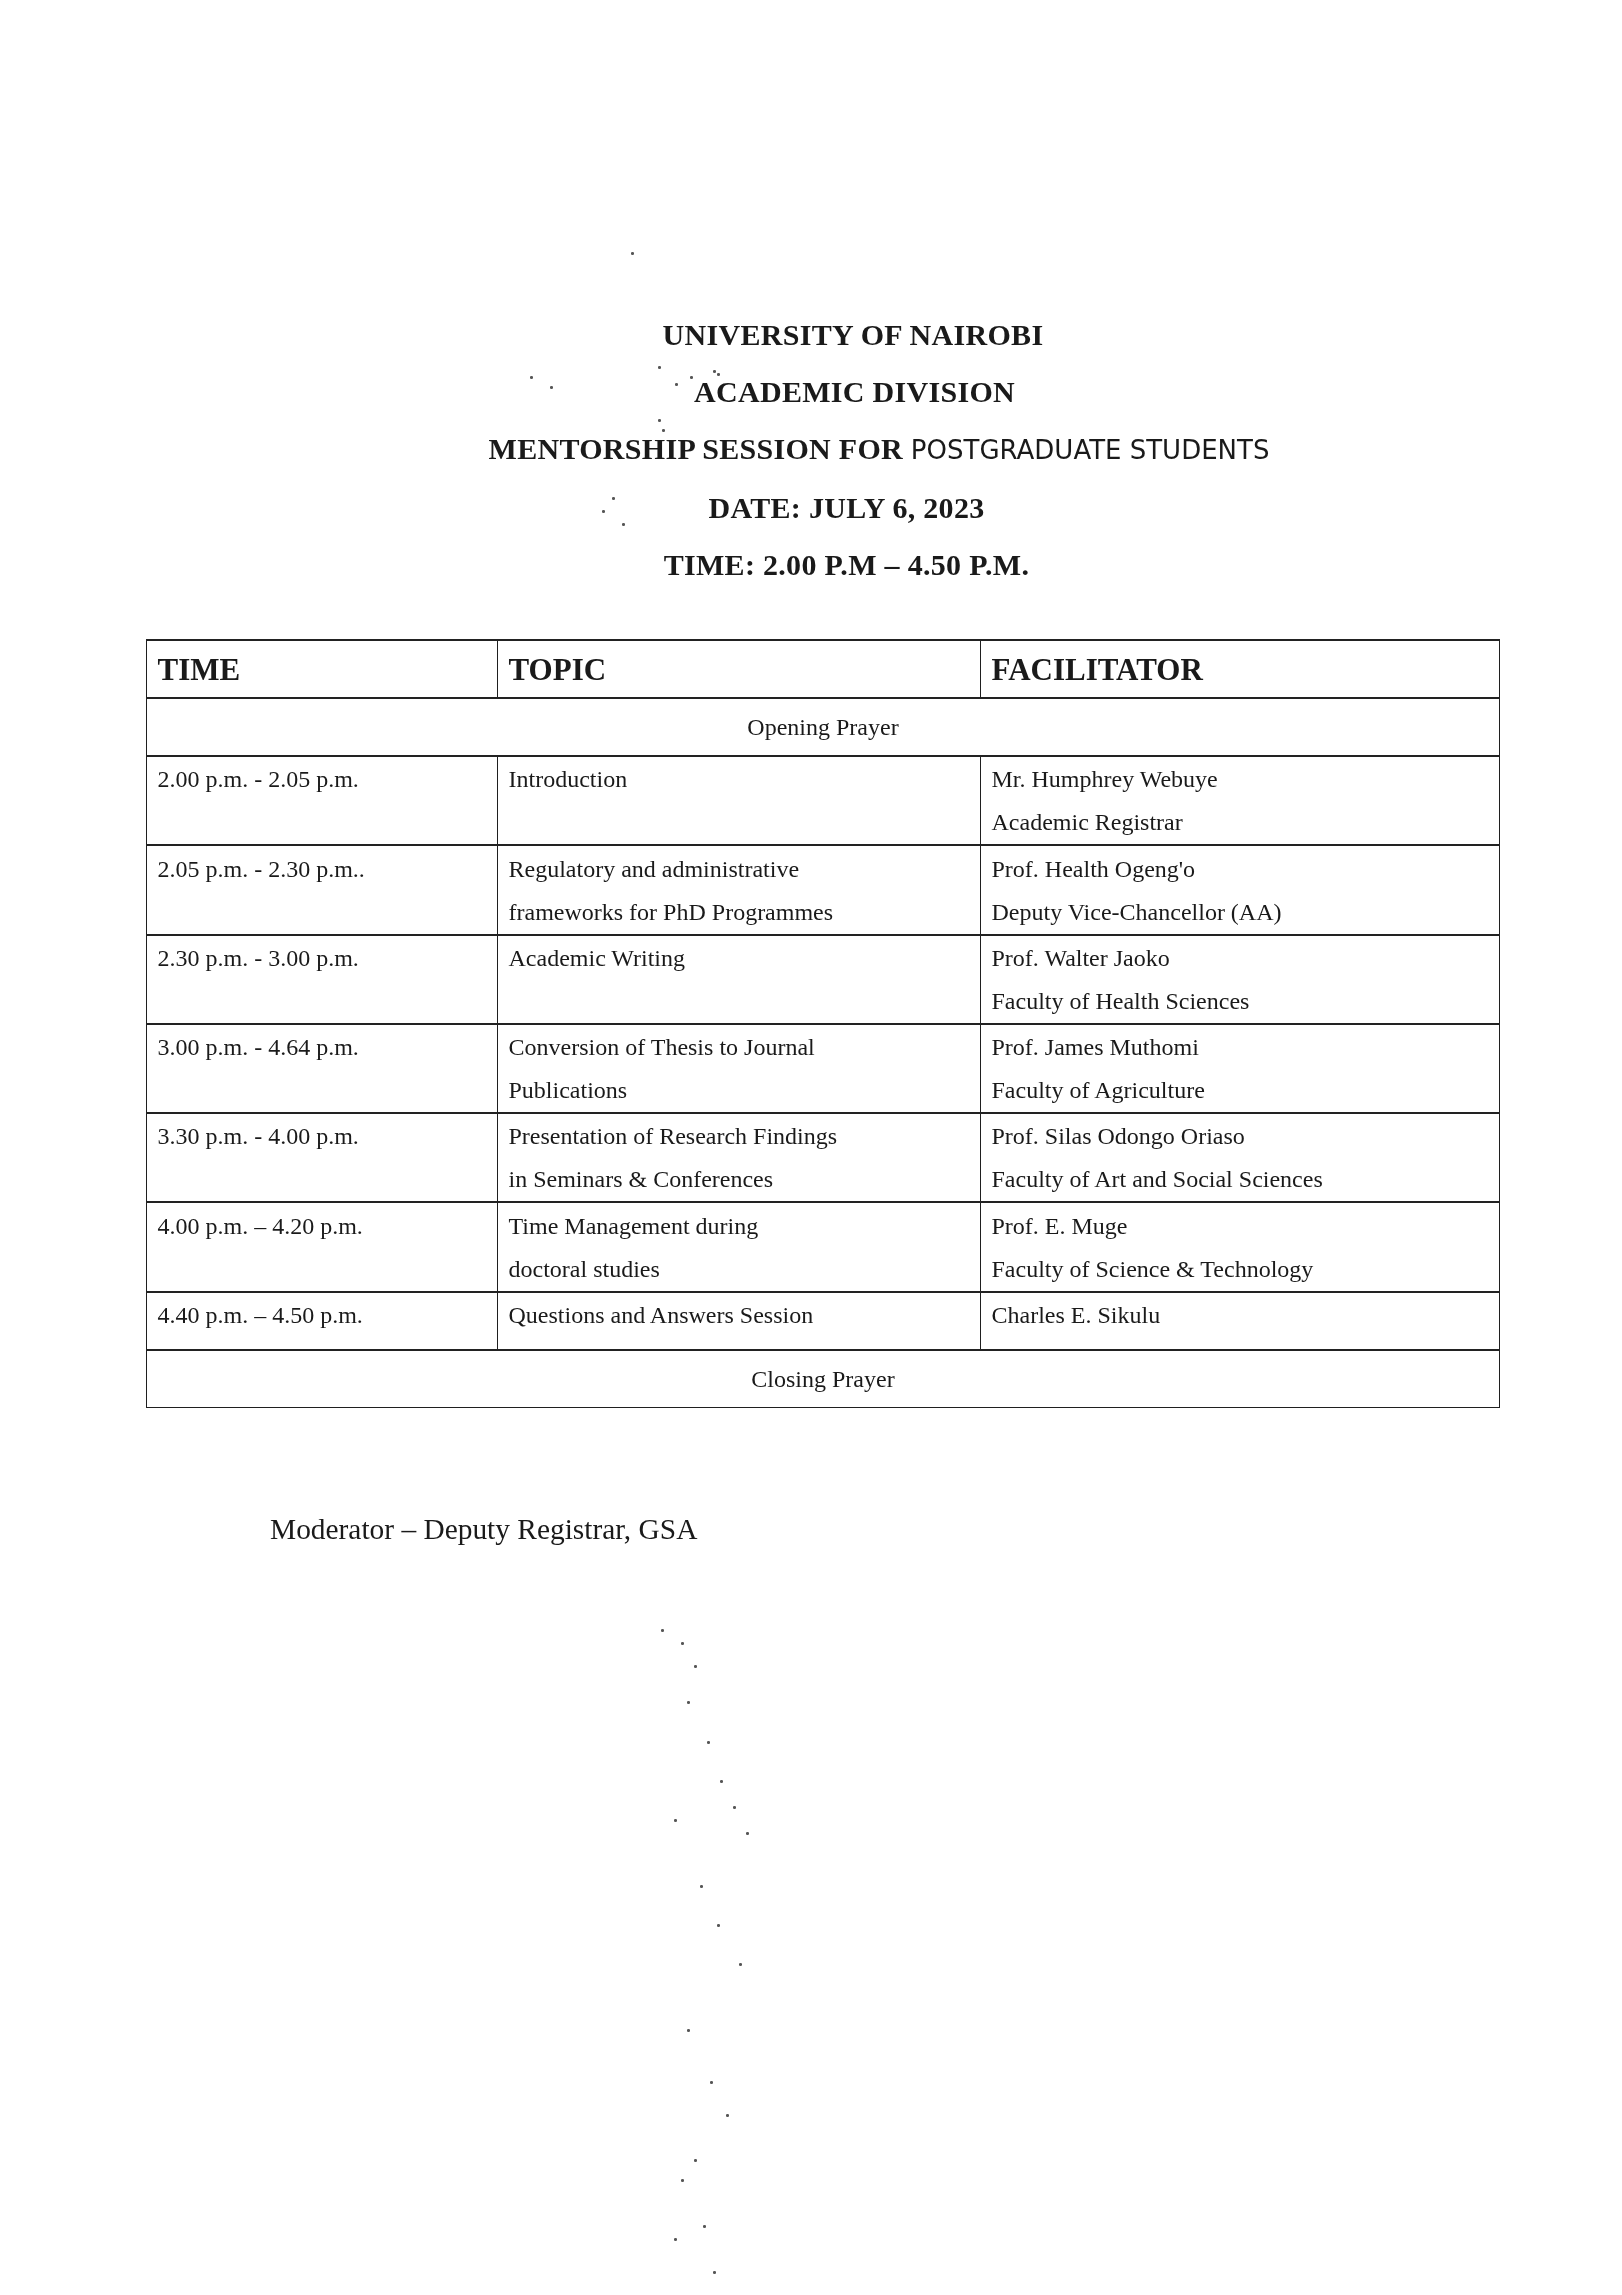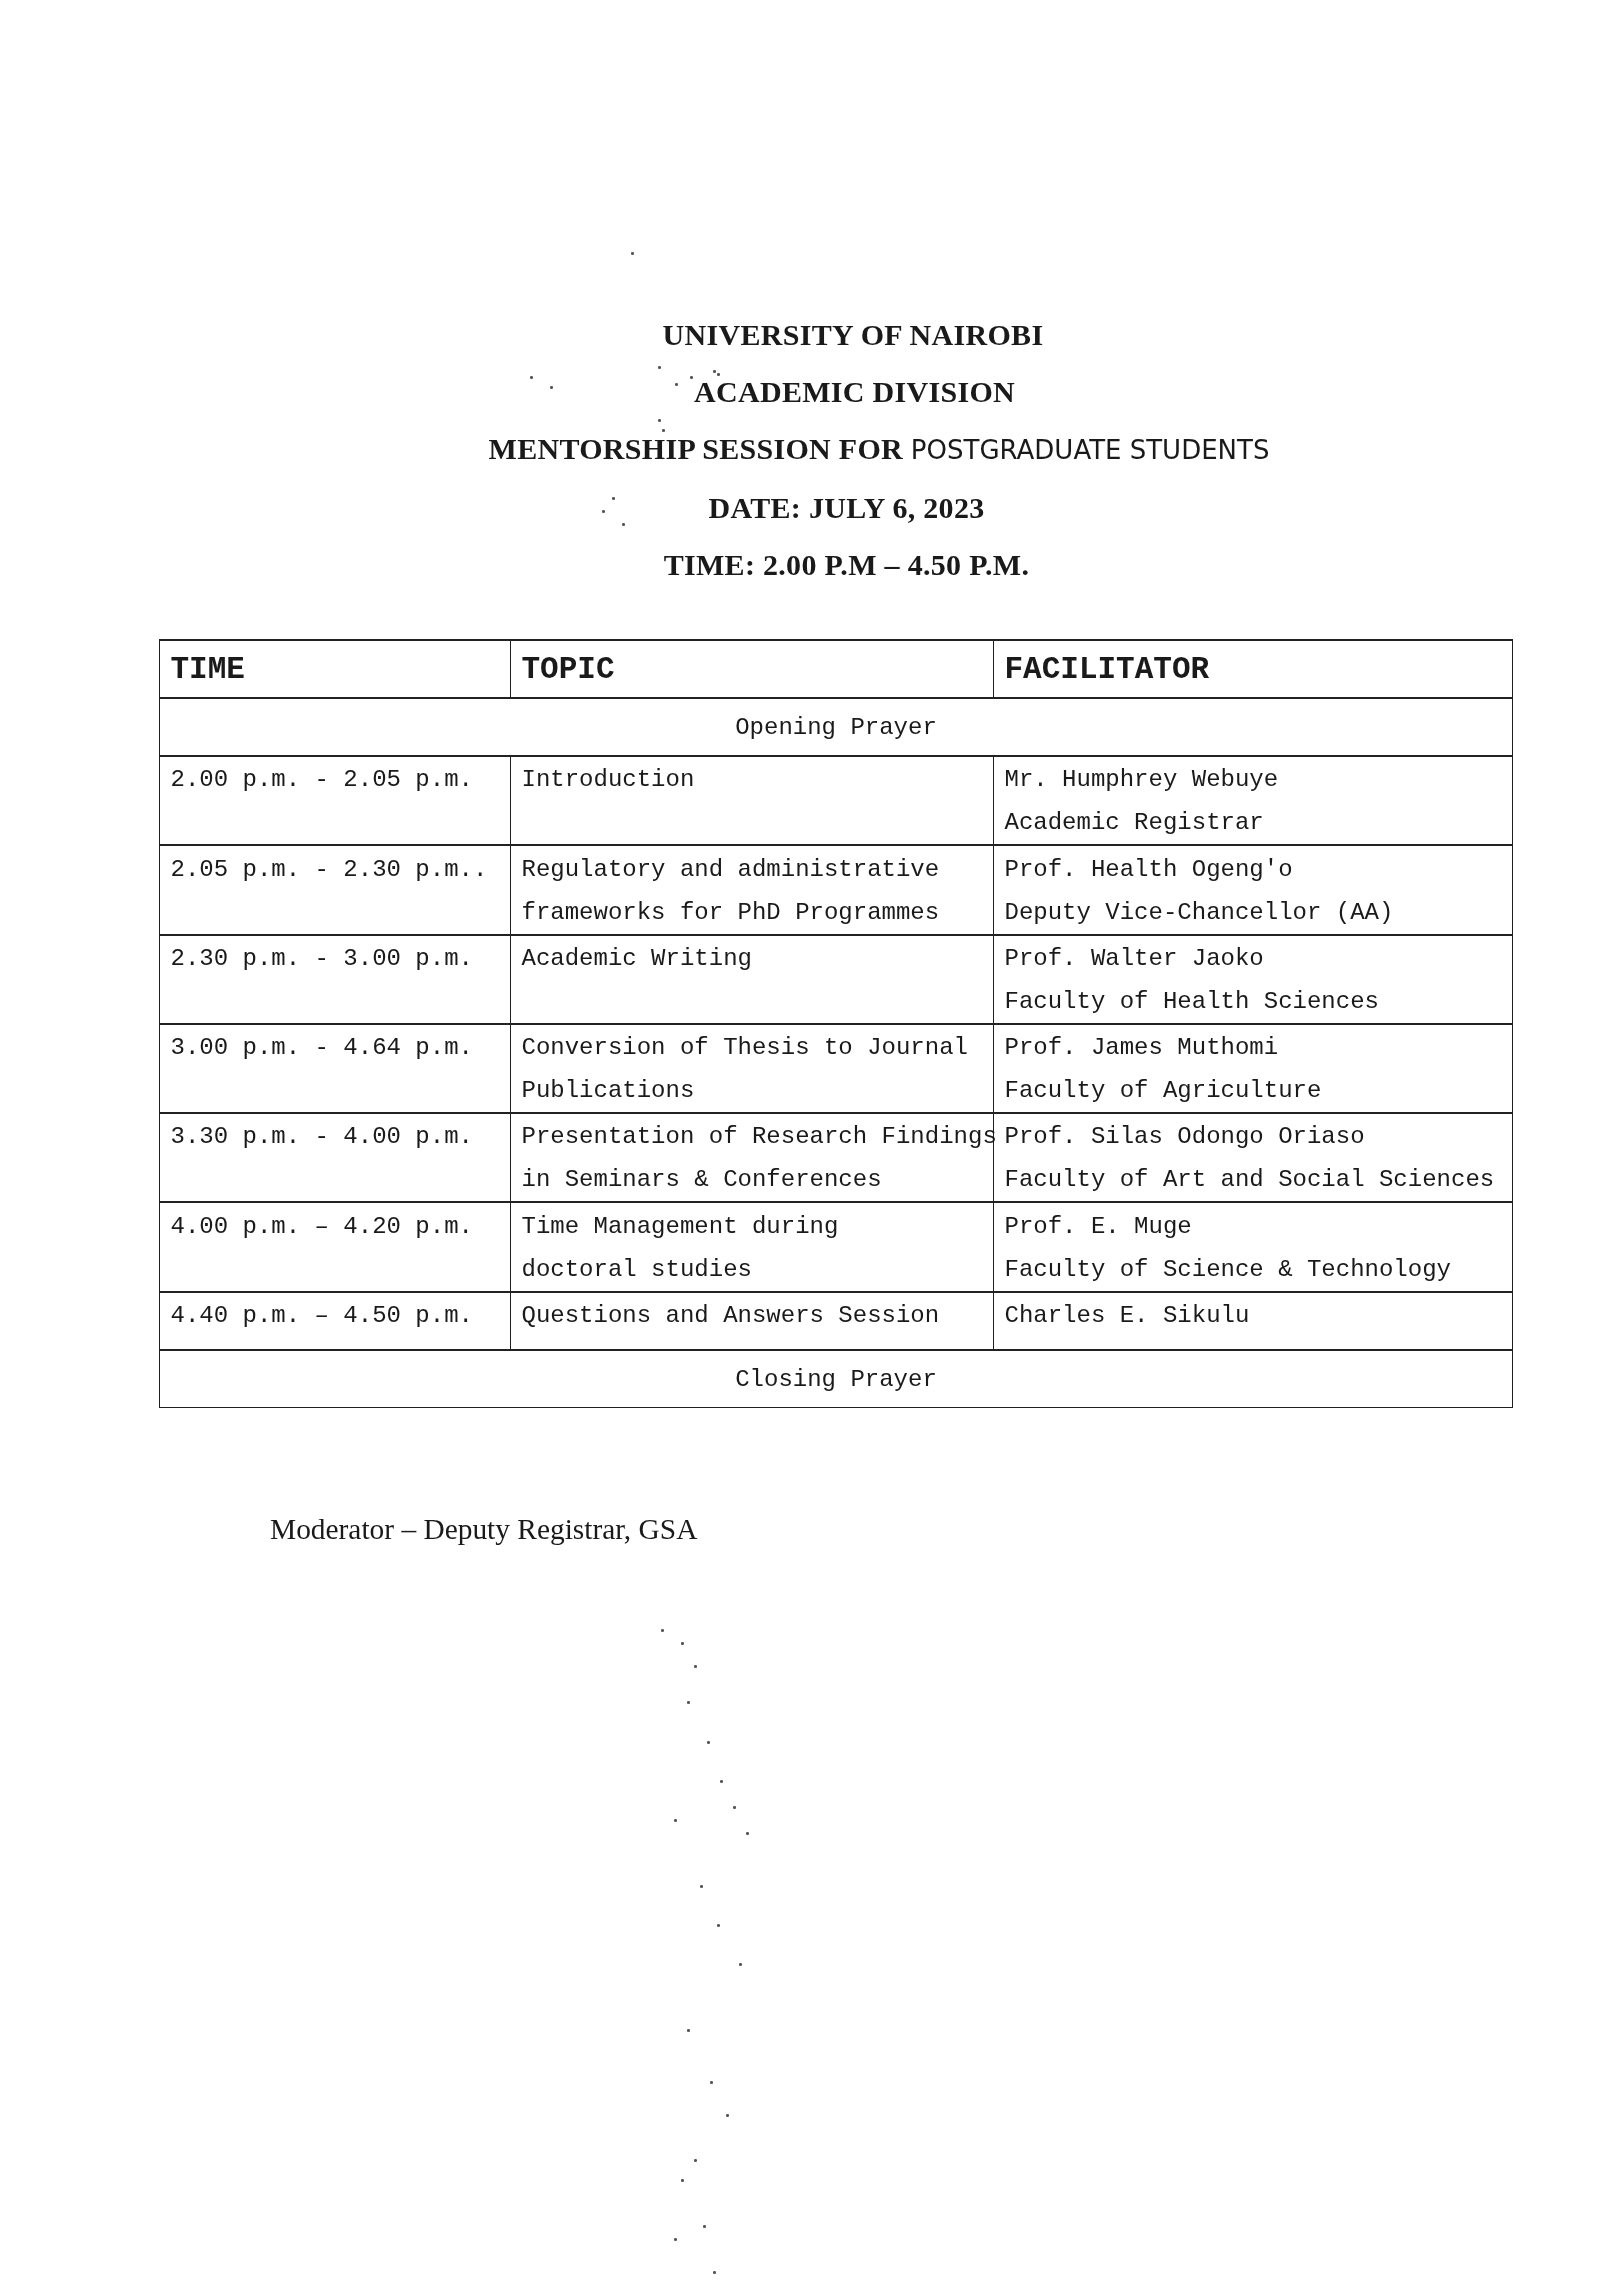--- a/index.html
+++ b/index.html
@@ -7,22 +7,22 @@
          font-family: "Liberation Serif", "DejaVu Serif", serif; color: #1a1a1a; }
   .header-block { position: absolute; left: 12px; width: 1623px; top: 306px; text-align: center; }
   .hline { font-weight: bold; font-size: 30px; line-height: 57px; letter-spacing: 0.3px; white-space: nowrap; }
   .hline .sans { font-family: "DejaVu Sans", "Liberation Sans", sans-serif; font-weight: normal; font-size: 26px; letter-spacing: 0; }
   .l1 { margin-left: 59px; }
   .l2 { margin-left: 62px; }
   .l3 { margin-left: 111px; }
   .l4 { margin-left: 46px; }
   .l5 { margin-left: 46px; }
 
-  table.schedule { position: absolute; left: 159px; top: 639px; width: 1353px;
-                   border-collapse: collapse; table-layout: fixed; font-family: Liberation Mono, monospace; }
+  table.schedule { position: absolute; left: 146px; top: 639px; width: 1353px;
+                   border-collapse: collapse; table-layout: fixed; }
   table.schedule td, table.schedule th { border: 1.3px solid #1f1f1f; vertical-align: top;
       font-size: 24px; line-height: 43px; padding: 1.3px 0 0 10.5px; text-align: left; font-weight: normal; }
   table.schedule tr { border-top: 2.6px solid #222; }
   col.c-time { width: 351px; }
   col.c-topic { width: 483px; }
   col.c-fac { width: 519px; }
   tr.head-row th { height: 56px; font-weight: bold; font-size: 31px; vertical-align: middle; padding-top: 0; }
   tr.span-row td { text-align: center; height: 56px; vertical-align: middle; padding-left: 0; padding-top: 0; }
   tr.data-row td { height: 84px; }
   tr.data-row.short td { height: 55px; }

